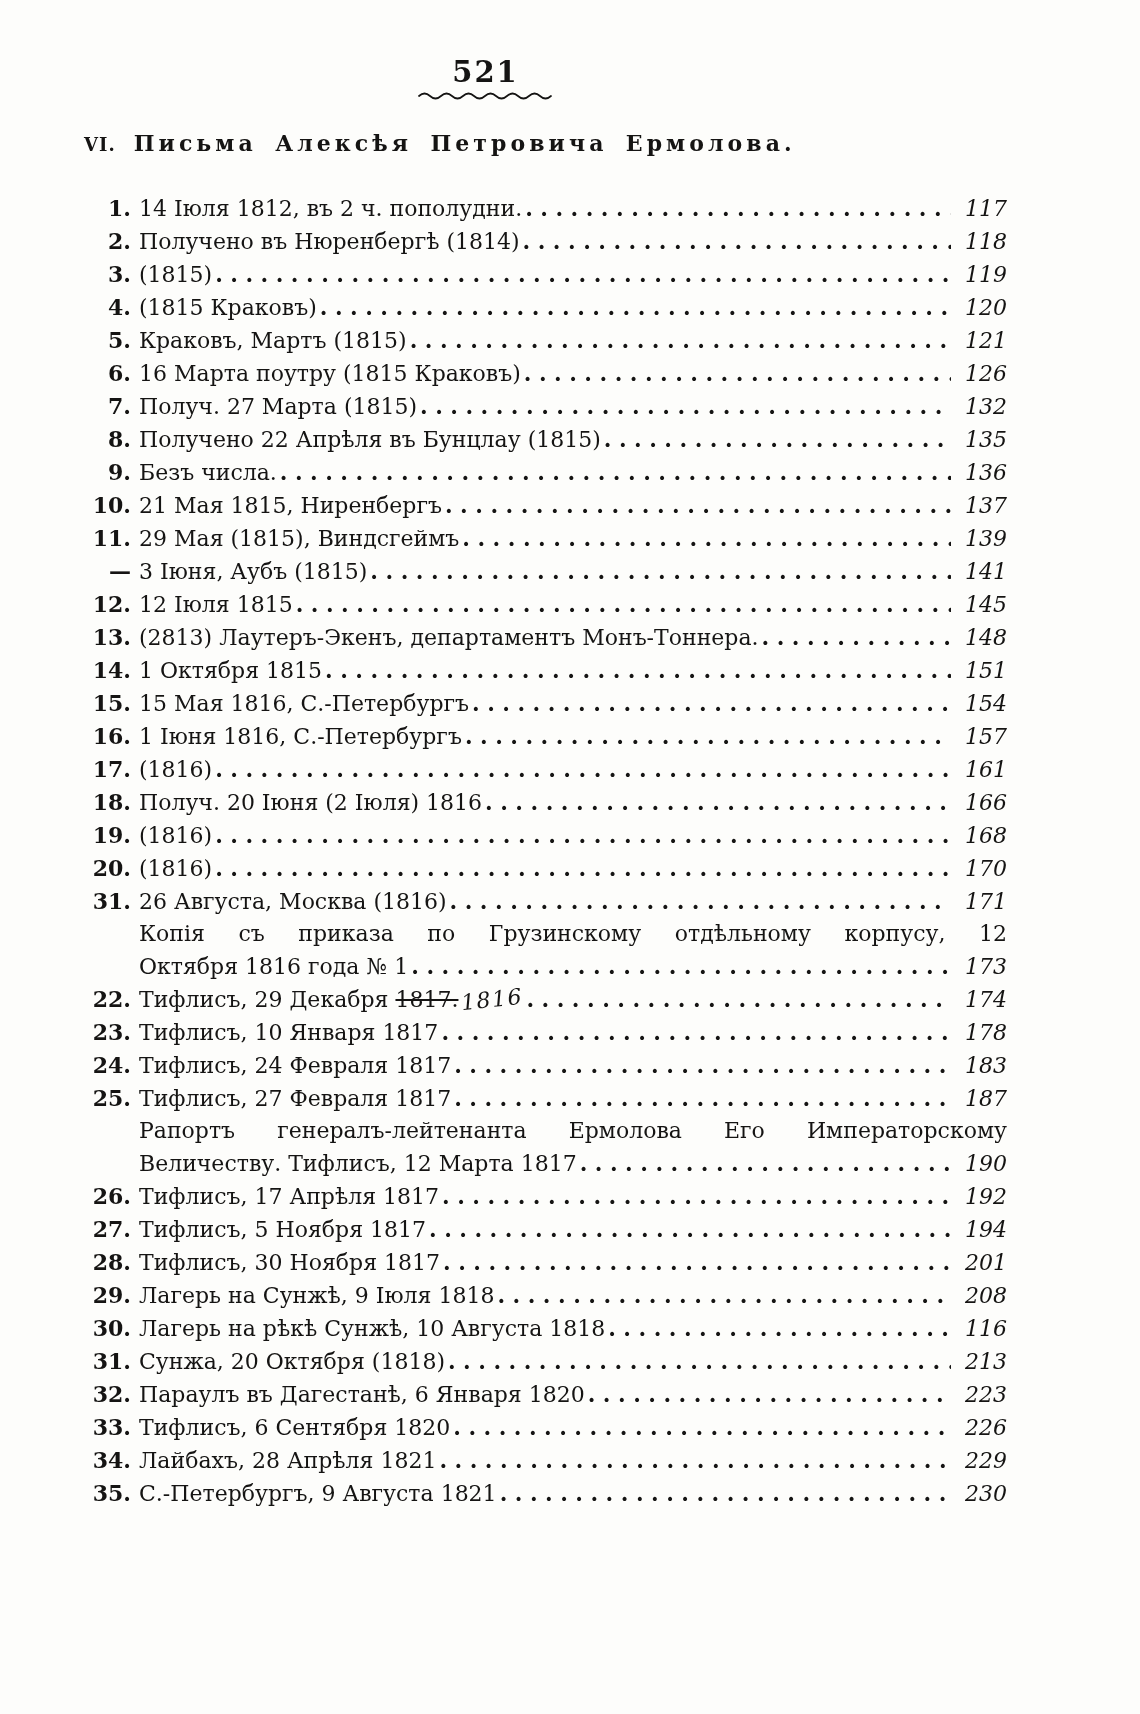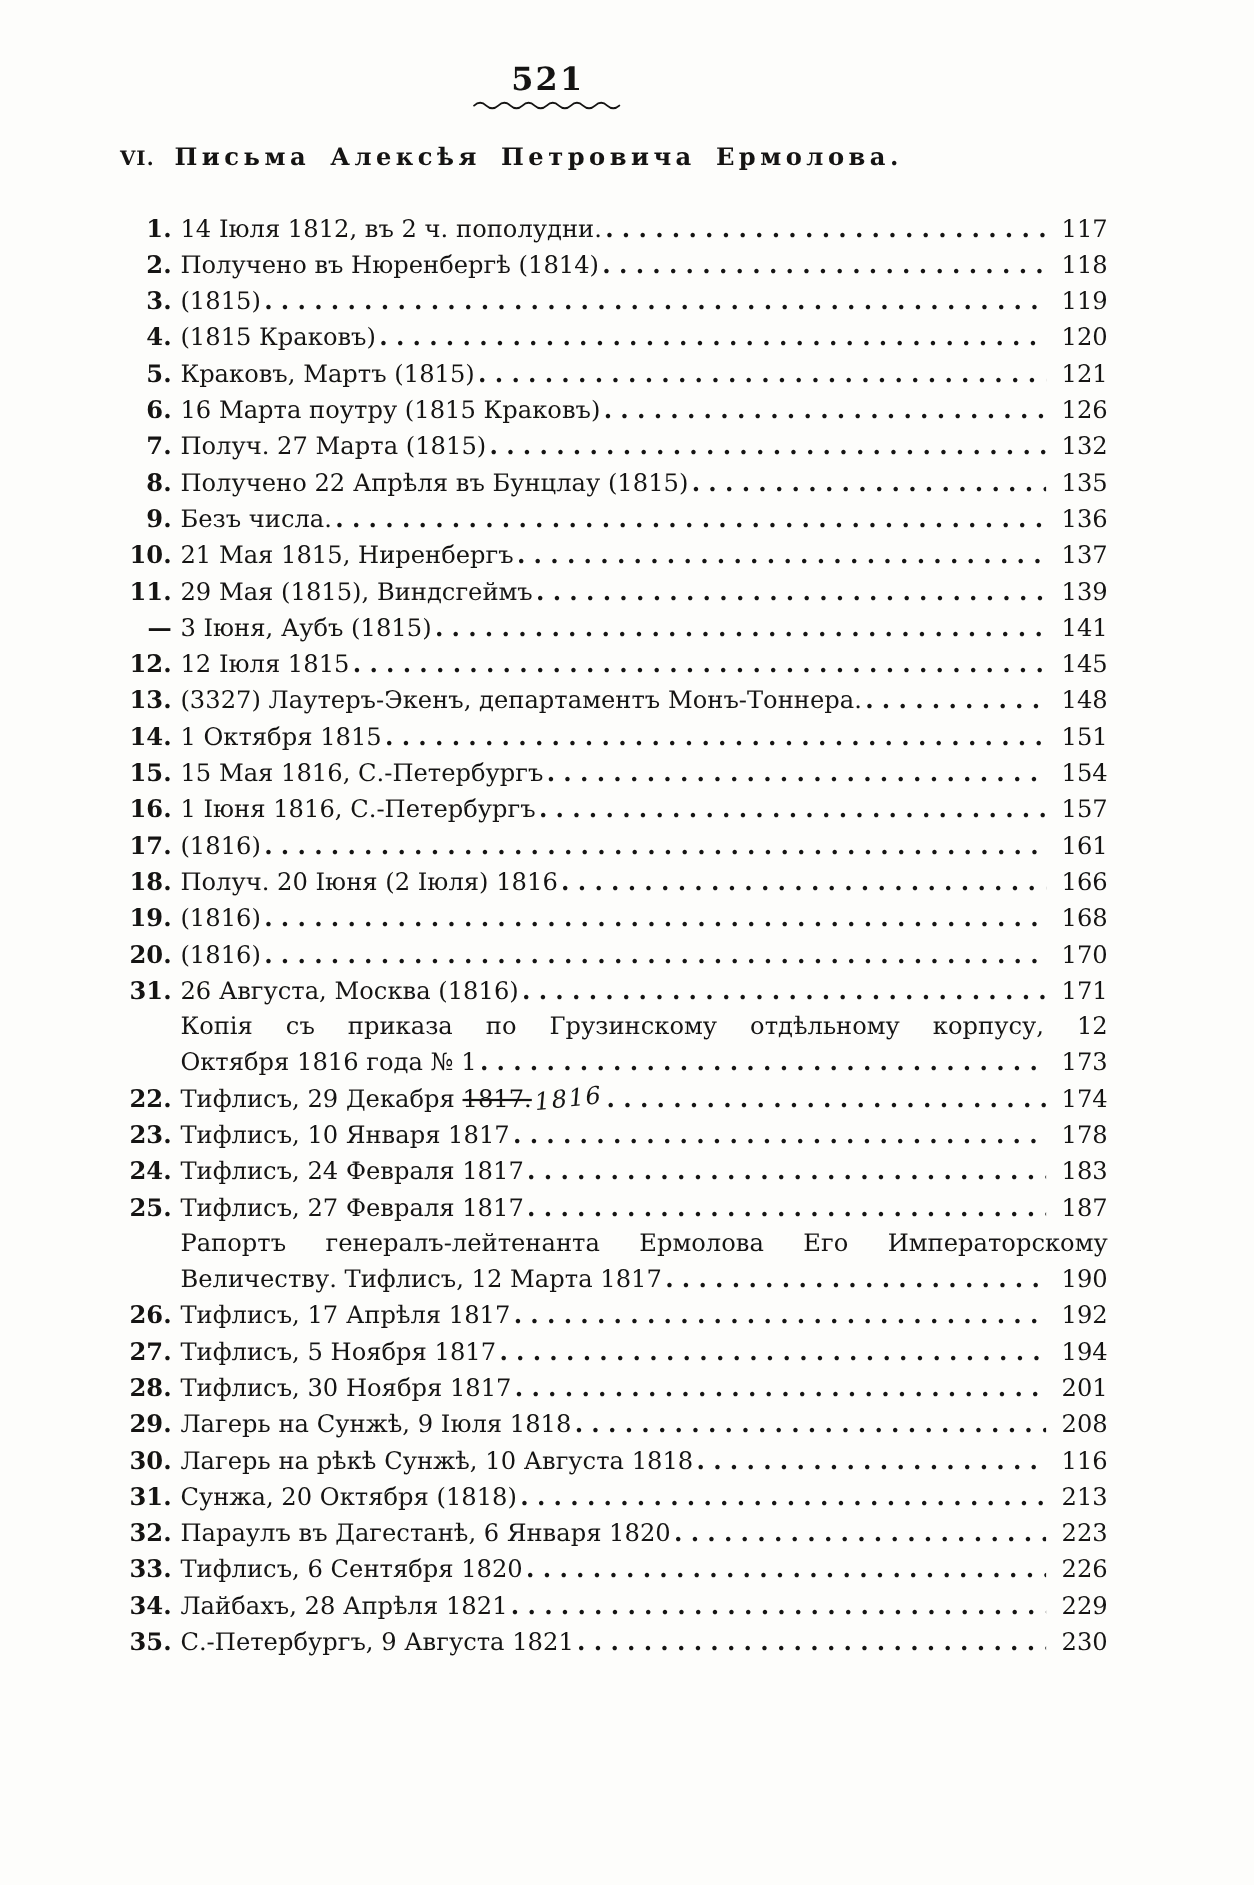--- a/index.html
+++ b/index.html
@@ -3,21 +3,21 @@
 <meta charset="utf-8">
 <style>
   html,body{margin:0;padding:0;}
   body{
     width:1140px;height:1714px;
     background:#fdfdfb;
     color:#151413;
     font-family:"DejaVu Serif",serif;
     overflow:hidden;
   }
-  .sheet{padding:58px 133px 0 109px;}
+  .sheet{padding:58px 133px 0 84px;}
 
   
   .pagehead{width:fit-content;margin:0 auto;transform:translateX(-60px);text-align:center;}
   .pagehead .n{font-size:29px;font-weight:700;letter-spacing:2px;line-height:1;}
   .pagehead svg{display:block;margin:3px auto 0 auto;}
 
   
   .heading{margin-top:30px;font-weight:700;white-space:nowrap;}
   .heading .rn{font-size:18px;letter-spacing:1px;margin-right:18px;}
   .heading .t{font-size:22px;letter-spacing:0.185em;word-spacing:0.30em;text-align:right;}
@@ -25,21 +25,21 @@
   
   .toc{margin-top:36px;}
   .row{display:flex;align-items:baseline;line-height:32px;font-size:22px;}
   .num{flex:none;width:55px;box-sizing:border-box;padding-right:8px;text-align:right;font-weight:700;}
   .text{flex:none;white-space:nowrap;}
   .leader{flex:1 1 auto;overflow:hidden;white-space:nowrap;min-width:10px;padding-left:3px;}
   .leader::after{
     content:"................................................................................................";
     font-weight:700;letter-spacing:0.34em;
   }
-  .pg{flex:none;min-width:56px;text-align:right;}
+  .pg{flex:none;min-width:56px;text-align:right;font-style:italic;}
 
   
   .row.justify{display:block;padding-left:55px;text-align:justify;text-align-last:justify;}
   .justify .text{white-space:normal;}
 
   
   .t-strike{text-decoration:line-through;text-decoration-thickness:2.2px;}
   .t-hand{font-style:italic;display:inline-block;transform:rotate(-6deg);margin-left:3px;letter-spacing:1.5px;}
   .t-strike:empty,.t-hand:empty{display:none;}
 </style>
@@ -146,21 +146,21 @@
 
   <div class="row">
     <span class="num">12.</span>
     <span class="text"><span class="t-pre">12 Іюля 1815</span></span>
     <span class="leader"></span>
     <span class="pg">145</span>
   </div>
 
   <div class="row">
     <span class="num">13.</span>
-    <span class="text"><span class="t-pre">(3327) Лаутеръ-Экенъ, департаментъ Монъ-Тоннера.</span></span>
+    <span class="text"><span class="t-pre">(2813) Лаутеръ-Экенъ, департаментъ Монъ-Тоннера.</span></span>
     <span class="leader"></span>
     <span class="pg">148</span>
   </div>
 
   <div class="row">
     <span class="num">14.</span>
     <span class="text"><span class="t-pre">1 Октября 1815</span></span>
     <span class="leader"></span>
     <span class="pg">151</span>
   </div>

